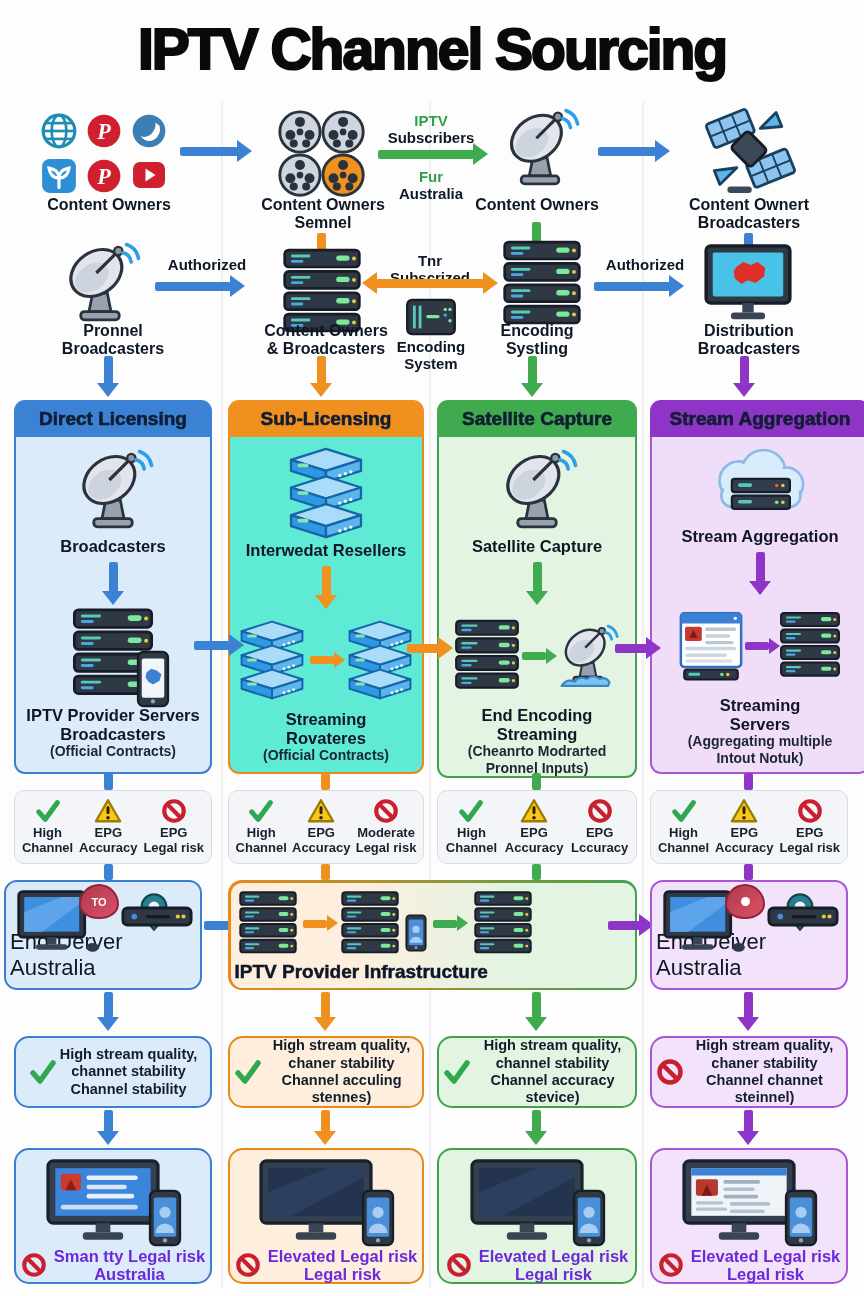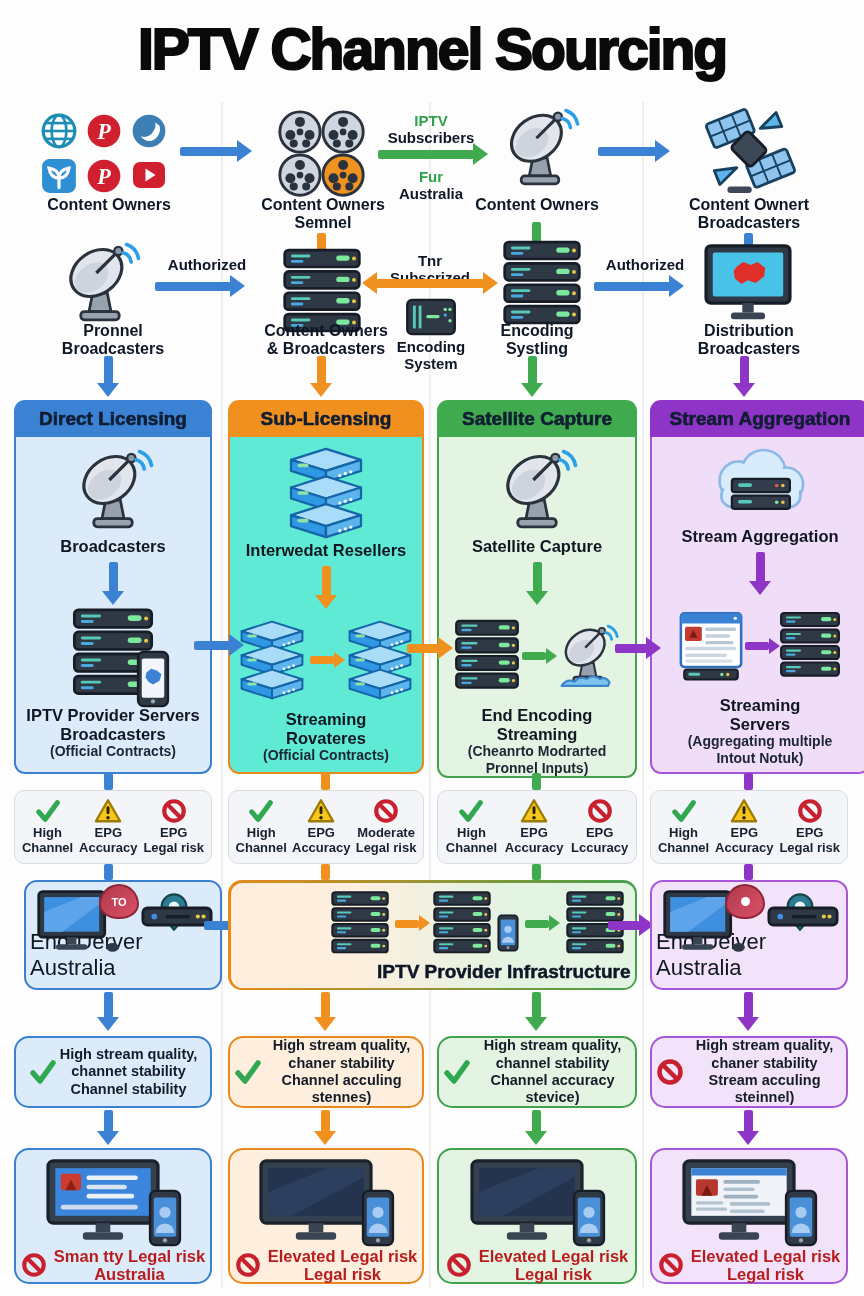--- a/index.html
+++ b/index.html
@@ -37,35 +37,35 @@
   
   .badge{position:absolute;top:790px;height:74px;background:#f3f5f8;border:1.5px solid #d8dde4;border-radius:10px;display:flex;align-items:center;justify-content:space-around;box-sizing:border-box;padding:0 4px}
   .badge .cell{display:flex;flex-direction:column;align-items:center;font-size:13px;font-weight:bold;line-height:1.12;text-align:center;color:#16202e}
   .badge .cell svg{margin-bottom:2px}
   
   .midbox{position:absolute;top:880px;height:110px;border:2.5px solid;border-radius:13px;box-sizing:border-box;display:flex;flex-direction:column;align-items:center;justify-content:space-between;padding:8px 4px 7px}
   .mb1{background:#dcebfa;border-color:#3b7fd0}
   .mb4{background:#f2e3fa;border-color:#a855d8}
   .midbox .cap{font-size:22px;font-weight:normal}
   .infra-wrap{position:absolute;top:880px;left:228px;width:409px;height:110px;border-radius:14px;background:linear-gradient(90deg,#e8891b,#44a04c);padding:2.5px;box-sizing:border-box}
-  .infra{width:100%;height:100%;border-radius:11.5px;background:linear-gradient(90deg,#fdeedd 30%,#e3f4e3 70%);display:flex;flex-direction:column;align-items:flex-end;justify-content:space-between;padding:8px 4px 5px;box-sizing:border-box}
+  .infra{width:100%;height:100%;border-radius:11.5px;background:linear-gradient(90deg,#fdeedd 30%,#e3f4e3 70%);display:flex;flex-direction:column;align-items:flex-start;justify-content:space-between;padding:8px 4px 5px;box-sizing:border-box}
   .infra .row{display:flex;align-items:center;justify-content:center}
   .infra .cap{font-size:19px;font-weight:bold;-webkit-text-stroke:.5px #101d33}
   .devrow{position:relative;width:180px;height:70px}
   .bubble{position:absolute;width:36px;height:31px;background:linear-gradient(135deg,#b23a4d,#da5066);border:2px solid #8e2638;border-radius:50% 50% 48% 48%/58% 58% 42% 42%;color:#fff;font-weight:bold;font-size:11px;display:flex;align-items:center;justify-content:center;z-index:3}
   .bubble .dot{width:9px;height:9px;border-radius:50%;background:#fff}
   
   .qbox{position:absolute;top:1036px;height:72px;border:2.5px solid;border-radius:15px;box-sizing:border-box;display:flex;align-items:center;justify-content:center;gap:3px;padding:0 4px}
   .qbox .txt{font-size:14.5px;font-weight:bold;text-align:center;line-height:1.2;color:#141c28}
   .bbox{position:absolute;top:1148px;height:136px;border:2px solid;border-radius:15px;box-sizing:border-box;display:flex;flex-direction:column;align-items:center;justify-content:space-between;padding:9px 4px 8px}
   .q1,.b1{background:#dcebfa;border-color:#3b7fd0}
   .q2,.b2{background:#fdeedd;border-color:#e8891b}
   .q3,.b3{background:#e3f4e3;border-color:#44a04c}
   .q4,.b4{background:#f2e3fa;border-color:#a855d8}
-  .bbox .cap{display:flex;align-items:center;gap:7px;font-size:16.5px;font-weight:bold;text-align:center;line-height:1.12;color:#b91c1c}
+  .bbox .cap{display:flex;align-items:center;gap:7px;font-size:16.5px;font-weight:bold;text-align:center;line-height:1.12;color:#6d28d9}
   .drow{display:flex;align-items:flex-end}
   .socials{position:absolute;left:40px;top:112px;display:grid;grid-template-columns:repeat(3,38px);grid-auto-rows:38px;gap:7px}
   .socials svg{display:block}
 </style>
 </head>
 <body>
 
 <svg width="0" height="0" style="position:absolute">
   <defs>
     <g id="sym-dish">
@@ -642,21 +642,21 @@
         <span>EPG</span>
         <span>Legal risk</span>
       </div>
   </div>
 
   <div class="vbar c-blue" style="left:104px;top:864px;height:16px"></div>
   <div class="vbar c-orange" style="left:321px;top:864px;height:16px"></div>
   <div class="vbar c-green" style="left:532px;top:864px;height:16px"></div>
   <div class="vbar c-purple" style="left:744px;top:864px;height:16px"></div>
 
-  <div class="midbox mb1" style="left:24px;width:198px">
+  <div class="midbox mb1" style="left:4px;width:198px">
     <div class="devrow">
       <svg class="abs" style="left:2px;top:0" width="86" height="66" viewBox="0 0 104 84">
           <use href="#sym-monuser"></use>
         </svg>
       <div class="bubble" style="left:66px;top:-6px">TO</div>
       <svg class="abs" style="right:24px;top:2px" width="30" height="40" viewBox="0 0 34 44">
           <use href="#sym-pin"></use>
         </svg>
       <svg class="abs" style="right:0;bottom:0" width="72" height="25" viewBox="0 0 76 26">
           <use href="#sym-stb"></use>
@@ -744,21 +744,21 @@
       <span style="display:block">Channel accuracy stevice)</span>
     </div>
   </div>
   <div class="qbox q4" style="left:650px;width:198px">
     <svg width="28" height="28" viewBox="0 0 28 28" style="flex:none">
         <use href="#sym-ban"></use>
       </svg>
     <div class="txt">
       <span style="display:block">High stream quality,</span>
       <span style="display:block">chaner stability</span>
-      <span style="display:block">Stream acculing steinnel)</span>
+      <span style="display:block">Channel channet steinnel)</span>
     </div>
   </div>
 
   <div class="vbar c-blue head" style="left:104px;top:1110px;height:22px"></div>
   <div class="vbar c-orange head" style="left:321px;top:1110px;height:22px"></div>
   <div class="vbar c-green head" style="left:532px;top:1110px;height:22px"></div>
   <div class="vbar c-purple head" style="left:744px;top:1110px;height:22px"></div>
 
   <div class="bbox b1" style="left:14px;width:198px">
     <div class="drow">

